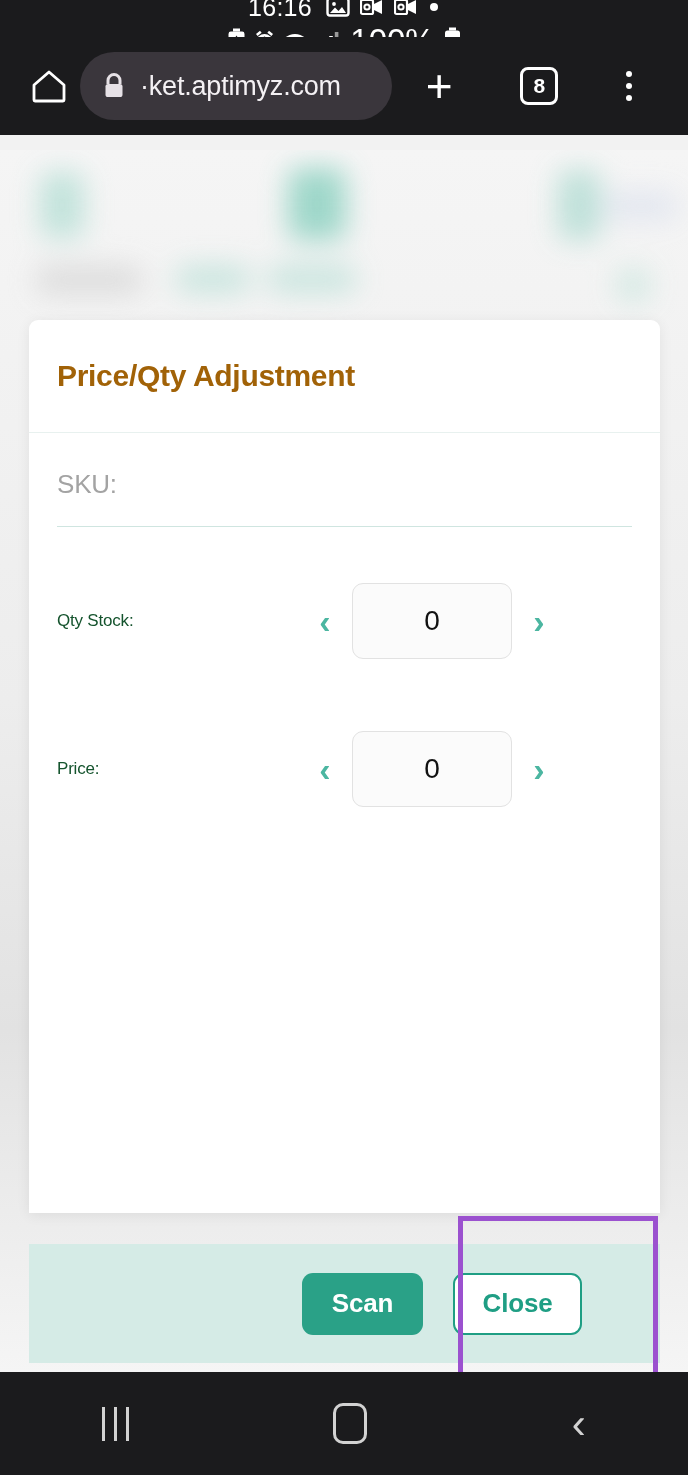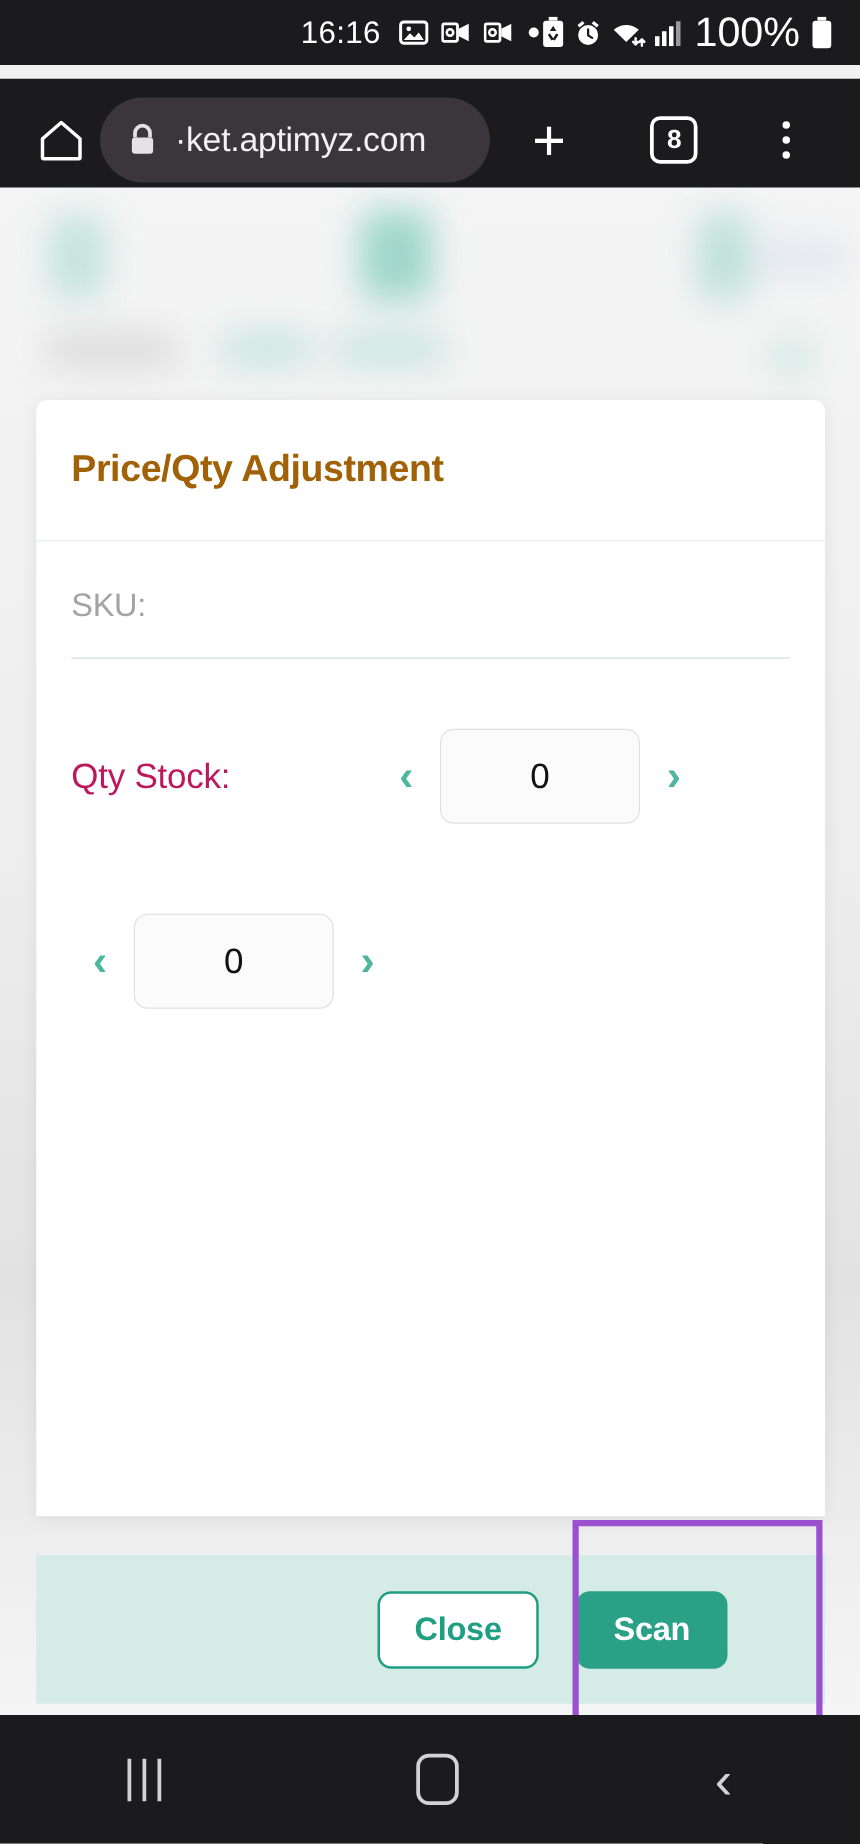--- a/index.html
+++ b/index.html
@@ -8,32 +8,33 @@
     font-family:"Liberation Sans", sans-serif;
     background:#f2f2f2;
     overflow:hidden;
   }
   .phone { position:relative; width:688px; height:1475px; }
 
   
   .statusbar {
     position:absolute; top:0; left:0; width:688px; height:52px;
     background:#1b1b1d; color:#ffffff;
-    display:flex; align-items:center; justify-content:flex-end;
+    display:flex; align-items:center; justify-content:center;
     padding:0 22px;
+    flex-direction:column;
   }
   .sb-left { display:flex; align-items:center; gap:10px; }
   .sb-clock { font-size:25px; letter-spacing:.3px; margin-right:4px; }
   .sb-right { display:flex; align-items:center; gap:7px; }
   .sb-pct { font-size:33px; letter-spacing:0px; margin:0 2px 0 4px; }
   .ic { display:inline-flex; align-items:center; justify-content:center; }
 
   
   .browserbar {
-    position:absolute; top:63px; left:0; width:688px; height:98px;
+    position:absolute; top:37px; left:0; width:688px; height:98px;
     background:#1b1b1d;
     display:flex; align-items:center; padding:0 22px;
   }
   .home-btn { width:54px; display:flex; align-items:center; justify-content:center; }
   .urlpill {
     flex:0 0 auto; width:312px; height:68px; margin-left:4px;
     background:#3a363c; border-radius:34px;
     display:flex; align-items:center; padding:0 22px; gap:14px;
   }
   .urltext {
@@ -82,21 +83,21 @@
     color:#a3a3a3; font-size:26px; padding-bottom:26px; display:block;
     letter-spacing:-.2px;
   }
   .field-underline { height:1px; background:#cfe5e0; width:100%; }
 
   .stepper-row {
     display:flex; align-items:center; height:96px; margin-top:36px;
   }
   .stepper-row.second { margin-top:52px; }
   .stepper-label {
-    color:#be185d; font-size:28px; flex:0 0 245px; letter-spacing:-.2px;
+    color:#14532d; font-size:17px; flex:0 0 245px; letter-spacing:-.2px;
   }
   .chev {
     width:46px; text-align:center; color:#4cb6a1; font-size:34px;
     font-weight:600; line-height:1; user-select:none;
   }
   .stepper-input {
     width:160px; height:76px; background:#fbfbfb;
     border:1px solid #e2e2e2; border-radius:11px;
     display:flex; align-items:center; justify-content:center;
     font-size:28px; color:#111; margin:0 4px;
@@ -273,31 +274,32 @@
 
 
         <div class="stepper-row">
           <span class="stepper-label">Qty Stock:</span>
           <span class="chev">‹</span>
           <span class="stepper-input">0</span>
           <span class="chev">›</span>
         </div>
 
         <div class="stepper-row second">
+          <span class="stepper-label">Price:</span>
           <span class="chev">‹</span>
           <span class="stepper-input">0</span>
           <span class="chev">›</span>
         </div>
 
       </div>
     </div>
 
     <div class="modal-foot">
+      <span class="btn btn-scan">Scan</span>
       <span class="btn btn-close">Close</span>
-      <span class="btn btn-scan">Scan</span>
     </div>
 
     <div class="annot"></div>
 
   </div>
 
   <div class="navbar">
     <span class="nav-recents">
         <i></i>
         <i></i>

